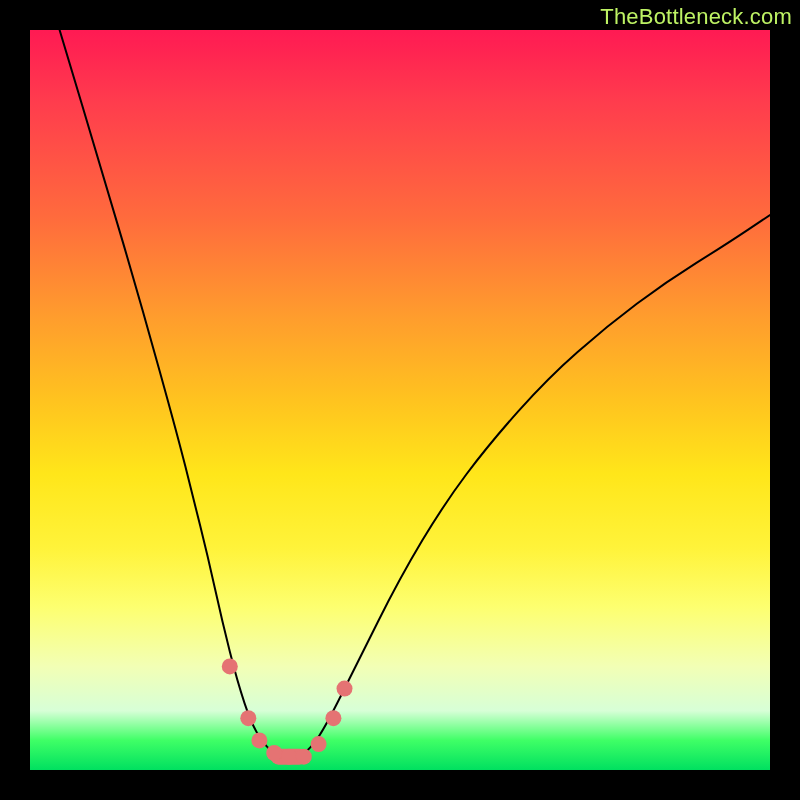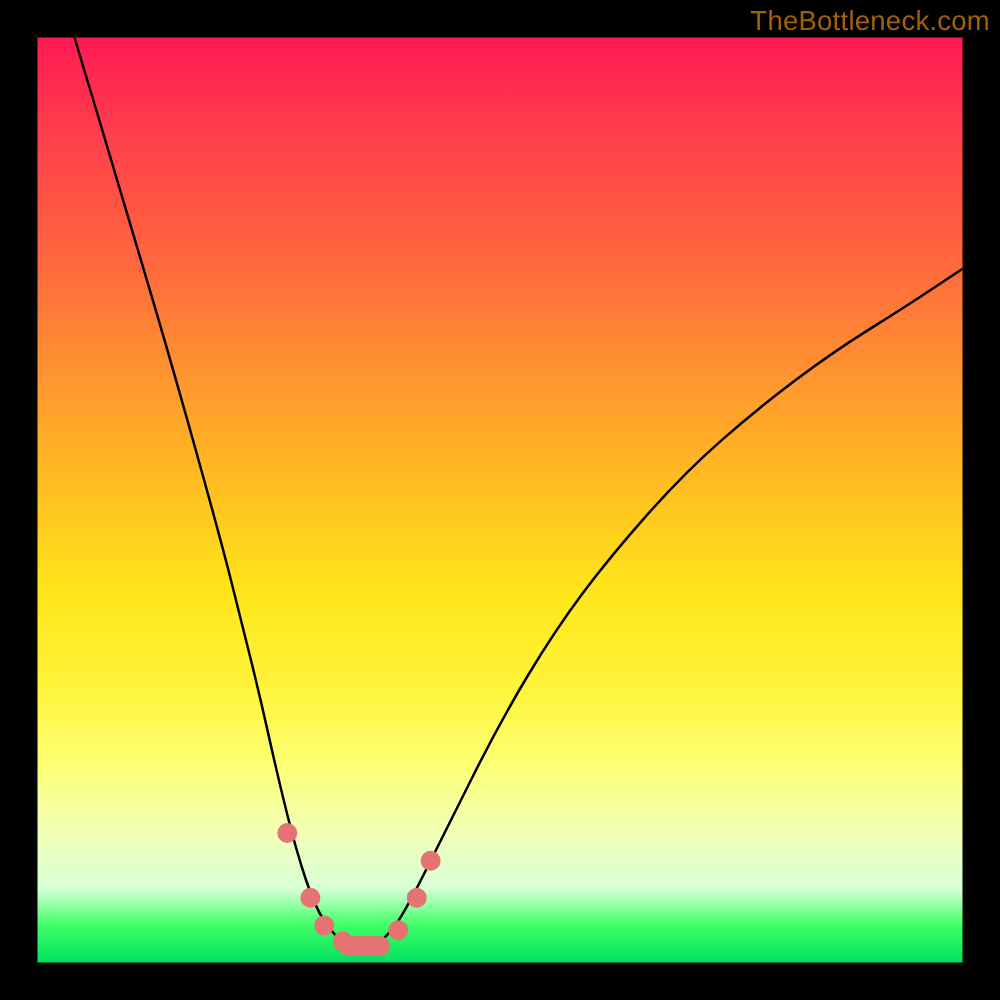--- a/index.html
+++ b/index.html
@@ -39,21 +39,21 @@
       #f2ffb5 86%,
       #d7ffd7 92%,
       #3fff66 96%,
       #00e060 100%
     );
   }
   .watermark {
     position: absolute;
     top: 4px;
     right: 8px;
-    color: #a16207;
+    color: #bef264;
     font-size: 22px;
     font-weight: 500;
     letter-spacing: 0.2px;
   }
   svg.curve {
     position: absolute;
     top: 0;
     left: 0;
     width: 740px;
     height: 740px;

